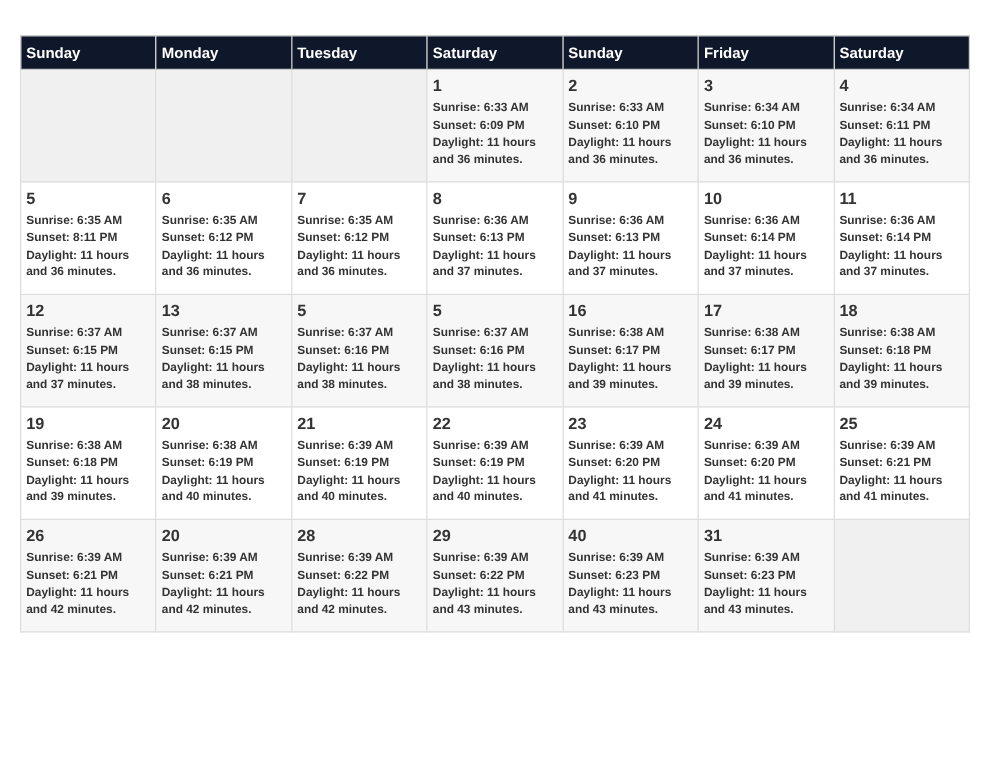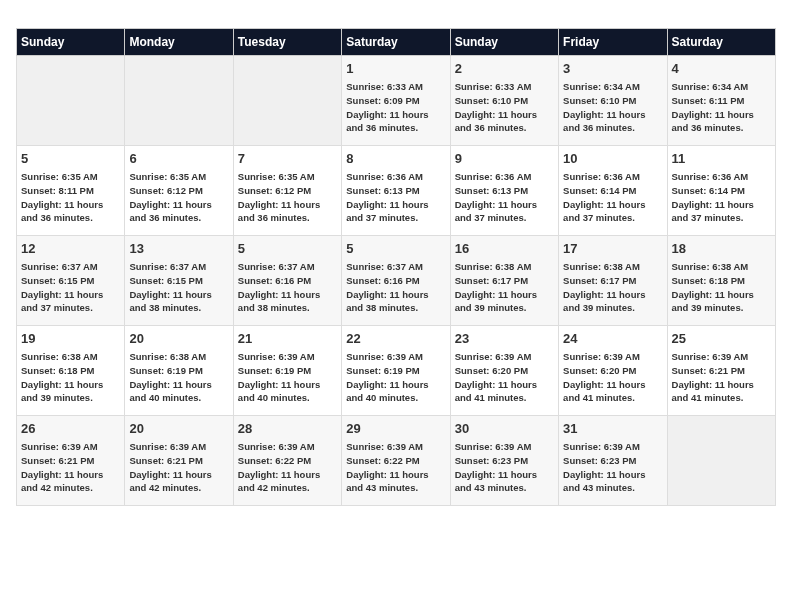--- a/index.html
+++ b/index.html
@@ -319,21 +319,21 @@
 and 42 minutes.</div>
         </td>
         <td>
           <span class="day-num">29</span>
           <div class="day-detail">Sunrise: 6:39 AM
 Sunset: 6:22 PM
 Daylight: 11 hours
 and 43 minutes.</div>
         </td>
         <td>
-          <span class="day-num">30</span>
+          <span class="day-num">40</span>
           <div class="day-detail">Sunrise: 6:39 AM
 Sunset: 6:23 PM
 Daylight: 11 hours
 and 43 minutes.</div>
         </td>
         <td>
           <span class="day-num">31</span>
           <div class="day-detail">Sunrise: 6:39 AM
 Sunset: 6:23 PM
 Daylight: 11 hours

